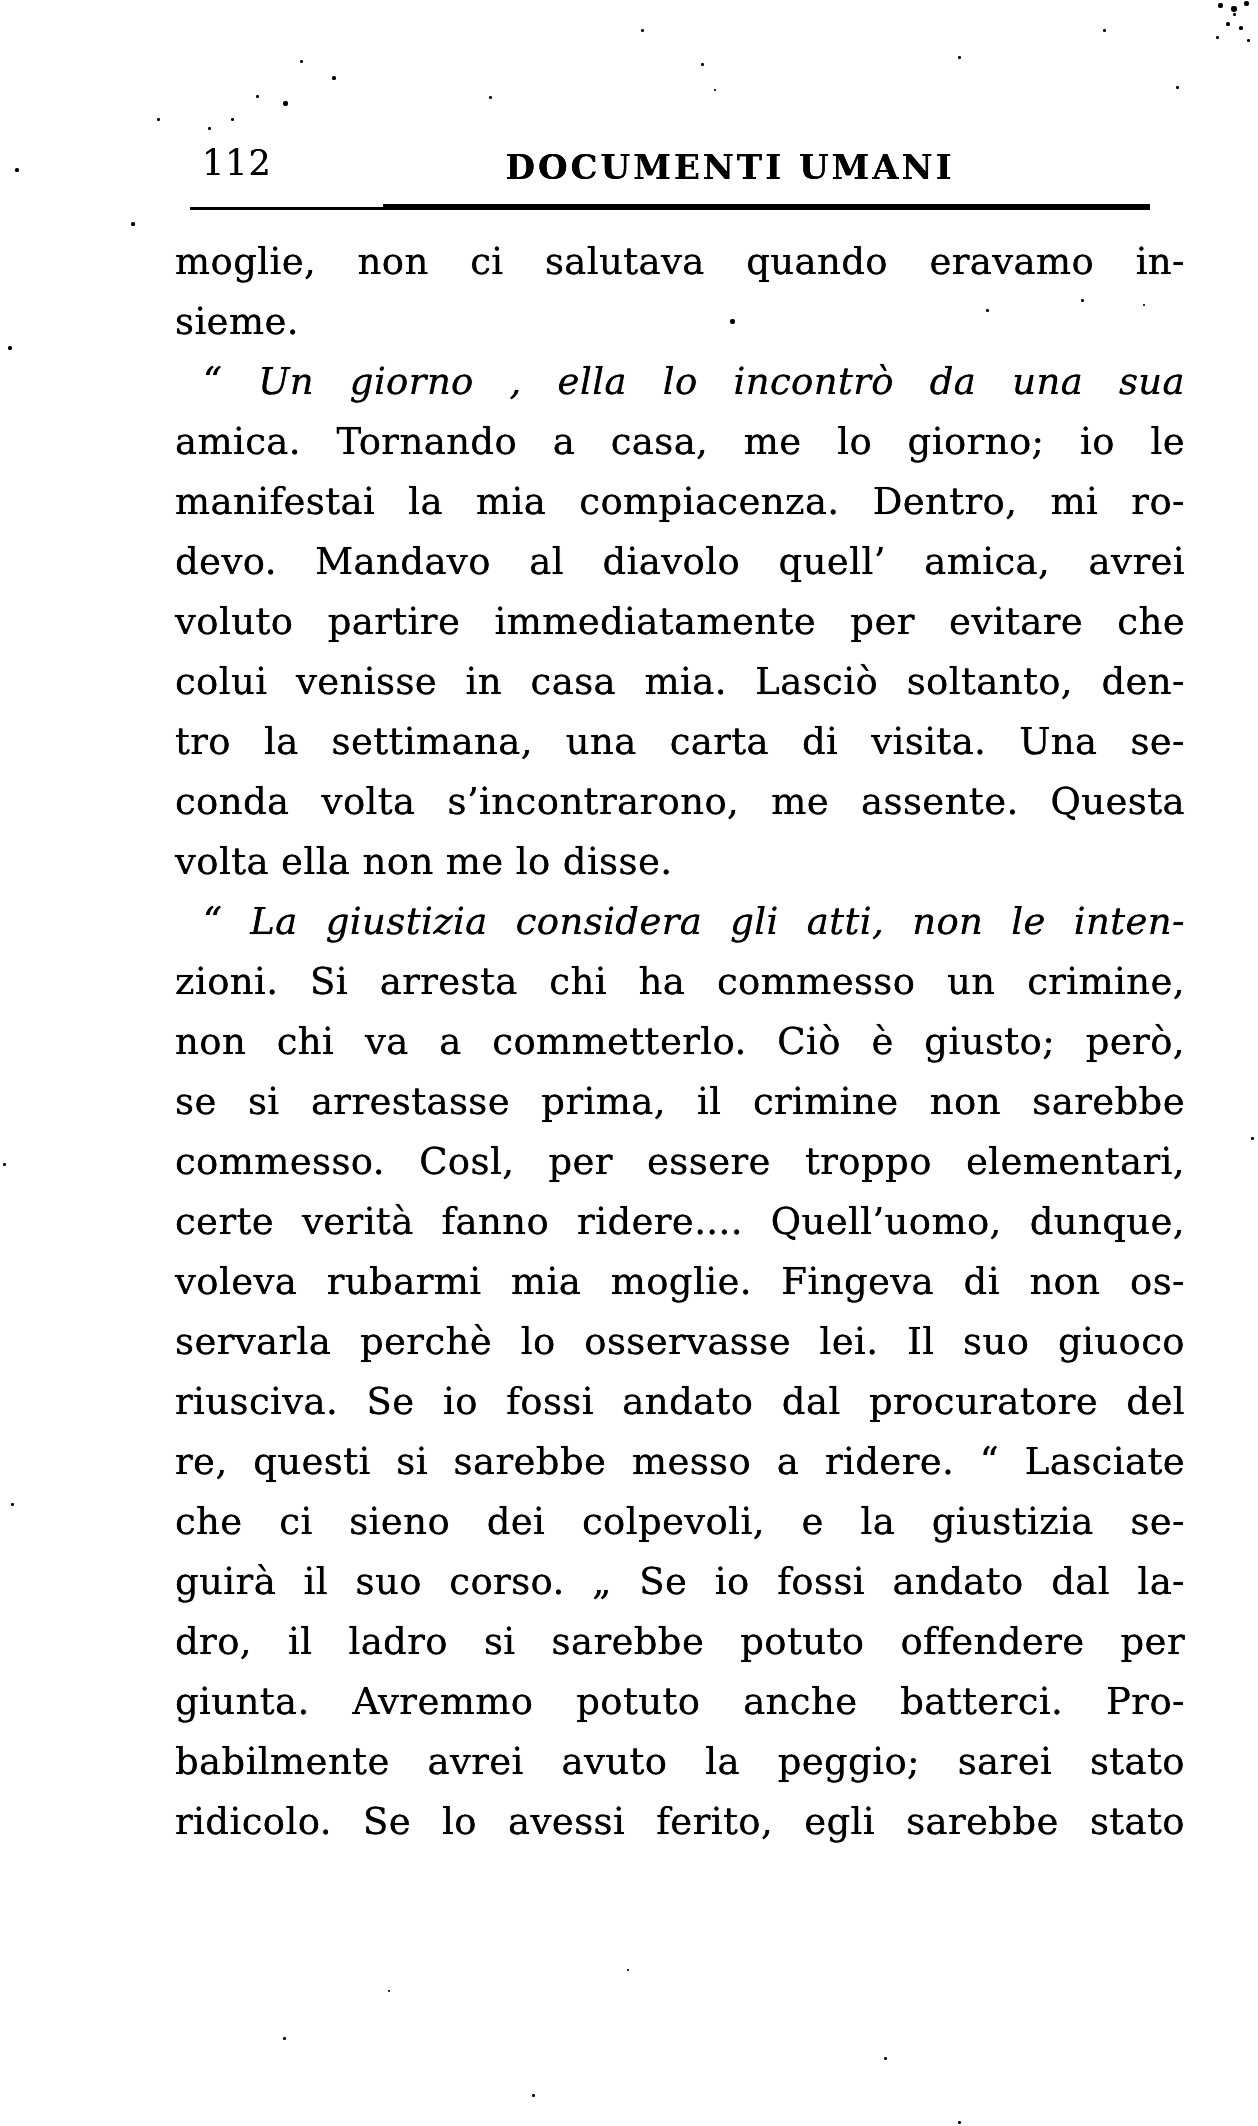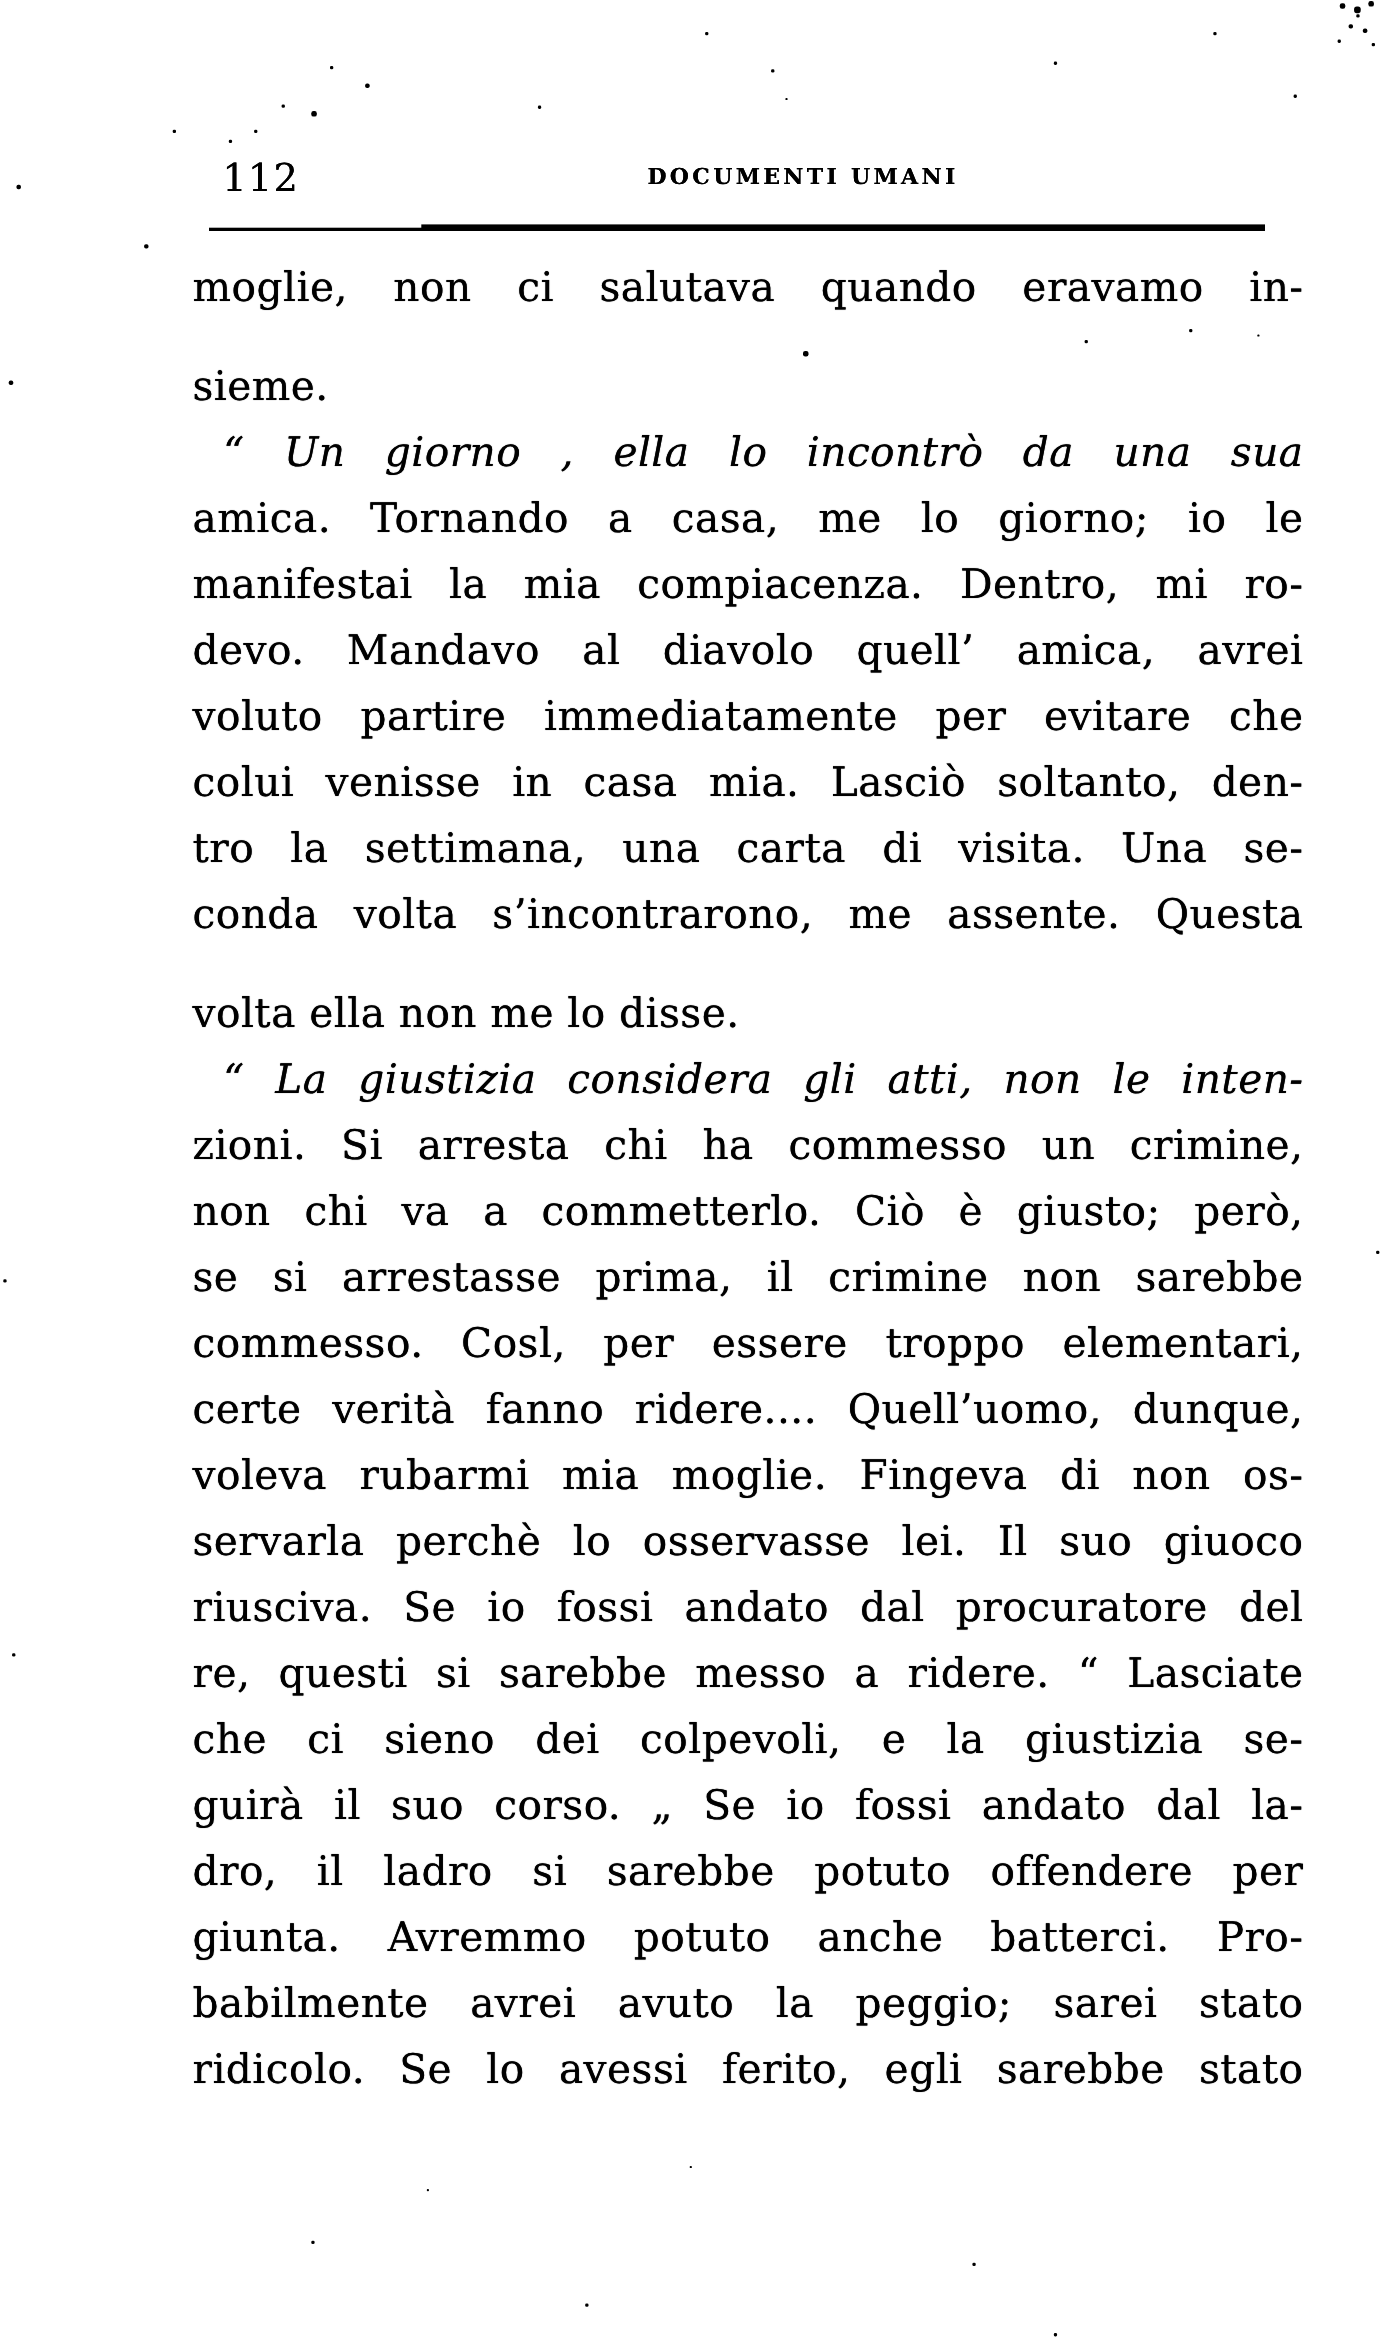--- a/index.html
+++ b/index.html
@@ -21,21 +21,21 @@
     left: 202px; top: 146px;
     font-size: 35px;
     line-height: 1;
     letter-spacing: 1px;
     text-shadow: 0 0 0.6px #000;
   }
   .running-title {
     position: absolute;
     left: 730px; top: 150px;
     transform: translateX(-50%);
-    font-size: 20px;
+    font-size: 34px;
     font-weight: bold;
     line-height: 1;
     letter-spacing: 3px;
     white-space: nowrap;
     text-shadow: 0 0 0.5px #000;
   }
   .head-rule-thin {
     position: absolute;
     left: 190px; top: 207px;
     width: 200px; height: 3px;
@@ -57,21 +57,21 @@
     height: 60px;
     line-height: 60px;
     font-size: 37px;
     letter-spacing: 0.4px;
     white-space: normal;
     text-align: justify;
     text-align-last: justify;
     text-shadow: 0 0 0.7px #000;
   }
   .line.indent { text-indent: 28px; font-style: italic; }
-  .line.last { text-align-last: left; margin-top: 30px; }
+  .line.last { text-align-last: left; }
   
   .speck {
     position: absolute;
     background: #000;
     border-radius: 40%;
   }
 </style>
 </head>
 <body>
 

